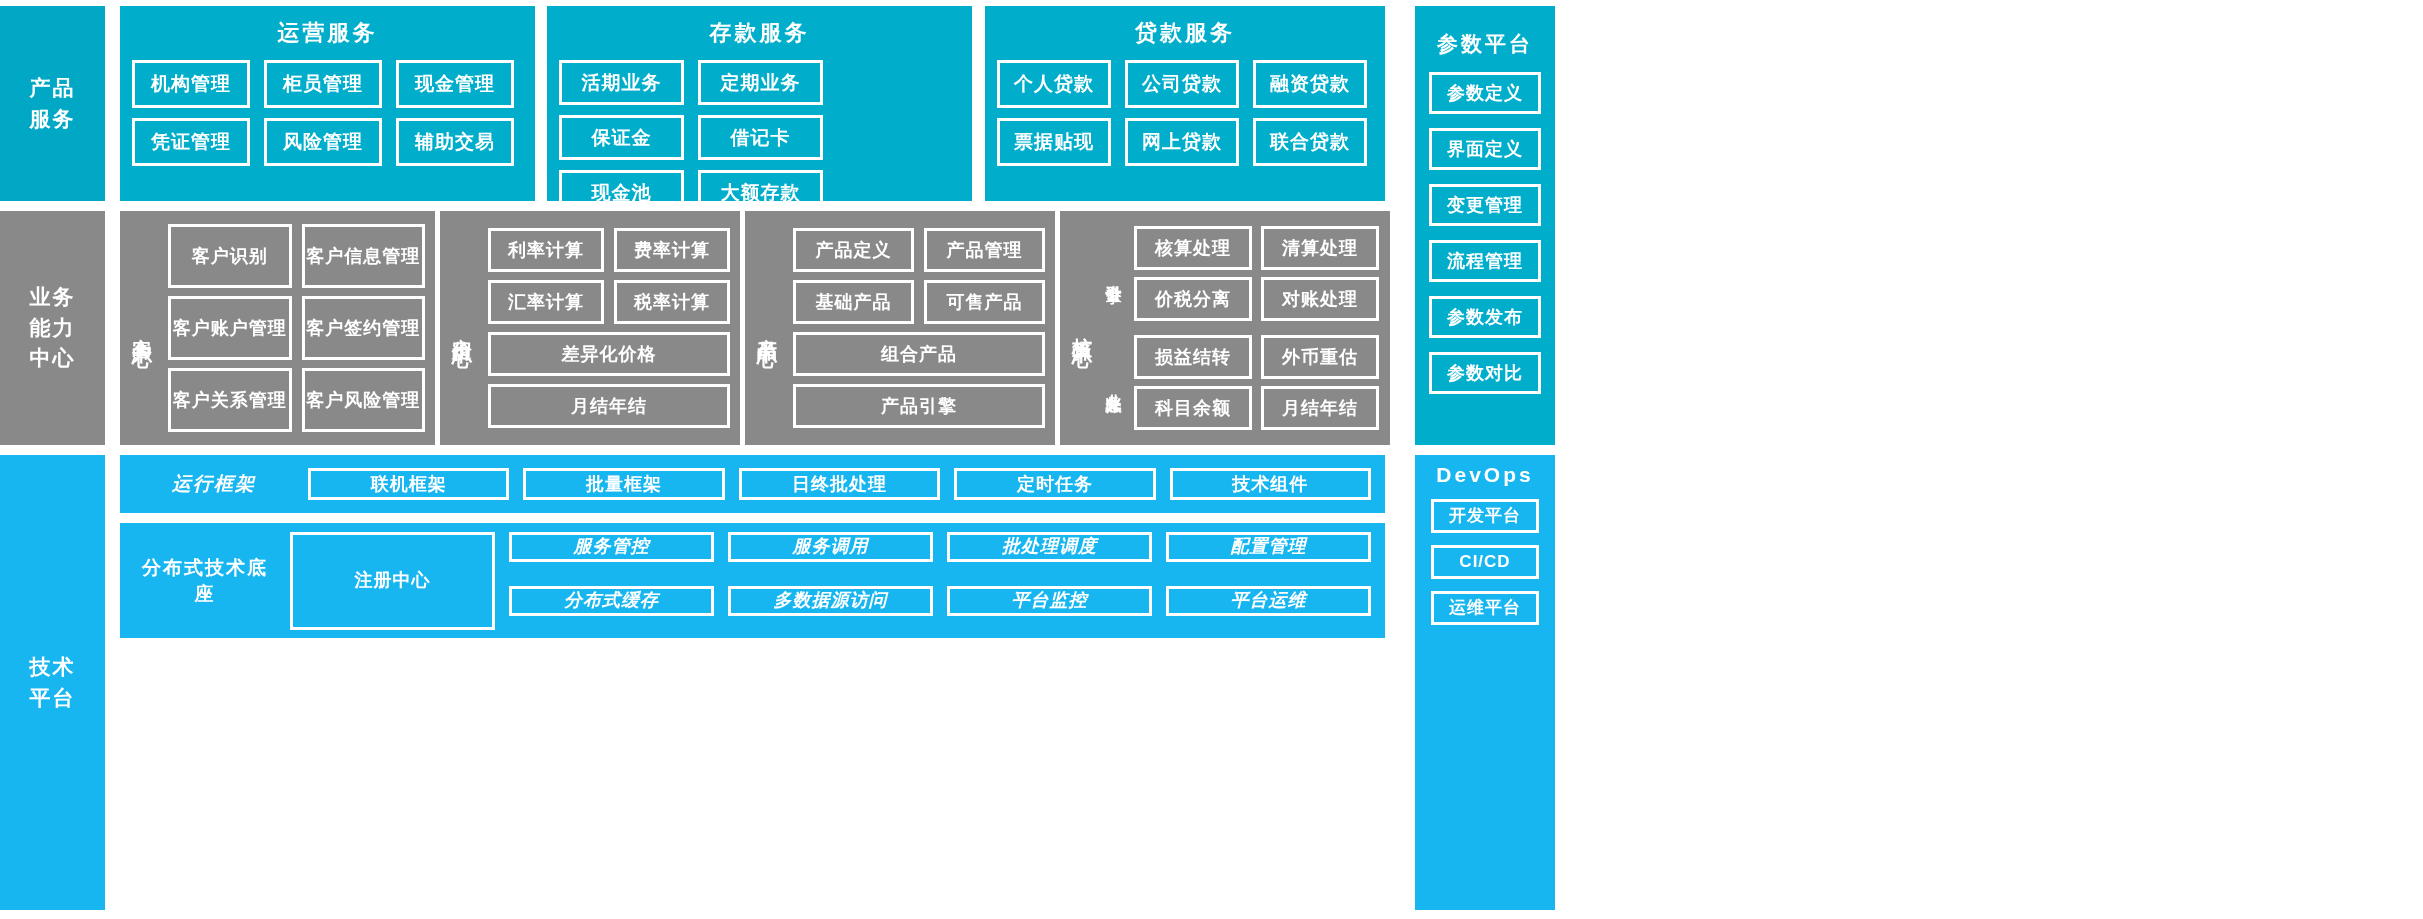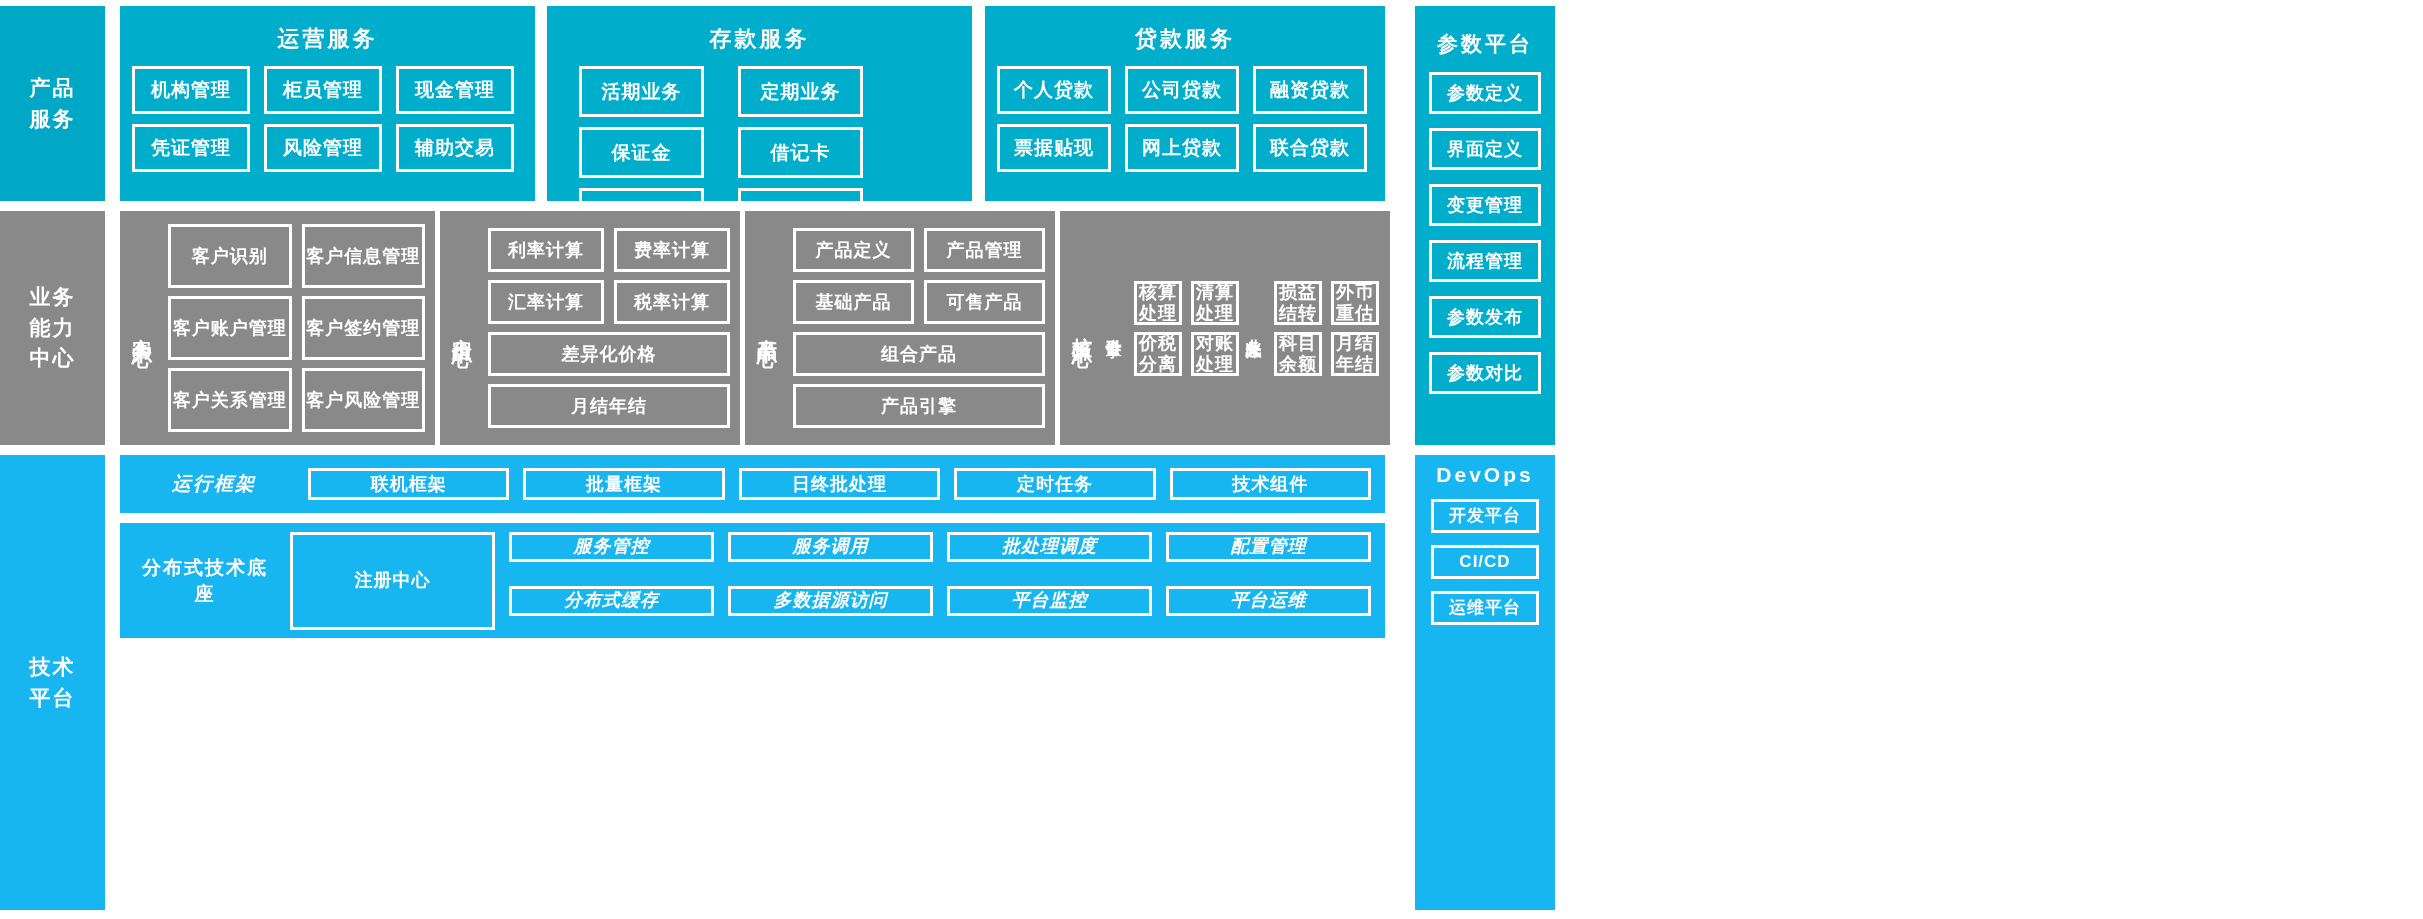--- a/index.html
+++ b/index.html
@@ -35,32 +35,32 @@
   .row1 { position:absolute; left:0; top:0; height:201px; width:2423px; }
   .r1-left {
     position:absolute; left:0; top:6px; width:105px; height:195px;
     background:#00a8c6;
     display:flex; align-items:center; justify-content:center;
     color:#fff; font-weight:bold; font-size:21px; letter-spacing:2px;
     text-align:center; line-height:1.45;
   }
   .svc-panel {
     position:absolute; top:6px; background:#00aecb;
-    padding-top:18px;
+    padding-top:12px;
   }
   .svc-panel .group-title { font-size:22px; margin-bottom:12px; }
   .svc-grid { display:flex; flex-wrap:wrap; gap:10px 14px; padding:0 12px 10px 12px;align-items:center; }
   .svc-grid .cell { font-size:19px; }
 
   #ops-panel   { left:120px;  width:415px; height:195px; }
   #dep-panel   { left:547px;  width:425px; height:195px; }
   #loan-panel  { left:985px;  width:400px; height:195px; }
 
   #ops-panel  .cell { width:118px; height:48px; }
-  #dep-panel  .cell { width:125px; height:51px;margin-left:20px; }
+  #dep-panel  .cell { width:125px; height:45px; }
   #loan-panel .cell { width:114px; height:48px; }
 
   
   #param-panel {
     position:absolute; left:1415px; top:6px; width:140px; height:439px;
     background:#00aecb; padding-top:24px;
   }
   #param-panel .group-title { font-size:21px; margin-bottom:14px; }
   #param-panel .plist { display:flex; flex-direction:column; gap:14px; padding:0 14px; }
   #param-panel .cell { height:42px; font-size:18px; }
@@ -86,21 +86,21 @@
   #cust-center  { left:120px;  width:315px; }
   #price-center { left:440px;  width:300px; }
   #prod-center  { left:745px;  width:310px; }
   #acct-center  { left:1060px; width:330px; }
 
   #cust-center .cp-body .cell  { width:calc(50% - 5px); height:64px; }
   #price-center .cp-body .cell { width:calc(50% - 5px); height:44px; }
   #price-center .cp-body .cell.wide { width:100%; height:44px; }
   #prod-center .cp-body .cell  { width:calc(50% - 5px); height:44px; }
   #prod-center .cp-body .cell.wide { width:100%; height:44px; }
-  #acct-center .sub { display:flex; flex:1; flex-direction:row; }
+  #acct-center .sub { display:flex; flex:1; flex-direction:column; }
   #acct-center .subrow { display:flex; flex:1; align-items:center; }
   #acct-center .subrow .vlabel { font-size:16px; width:26px; flex:0 0 26px; letter-spacing:1px;}
   #acct-center .subgrid { flex:1; display:flex; flex-wrap:wrap; gap:7px 9px; padding-left:8px; }
   #acct-center .subgrid .cell { width:calc(50% - 5px); height:44px; font-size:18px; }
 
   
   .row3 { position:absolute; left:0; top:455px; width:2423px; height:464px; }
   .r3-left {
     position:absolute; left:0; top:0; width:105px; height:455px;
     background:#18b6f0;

